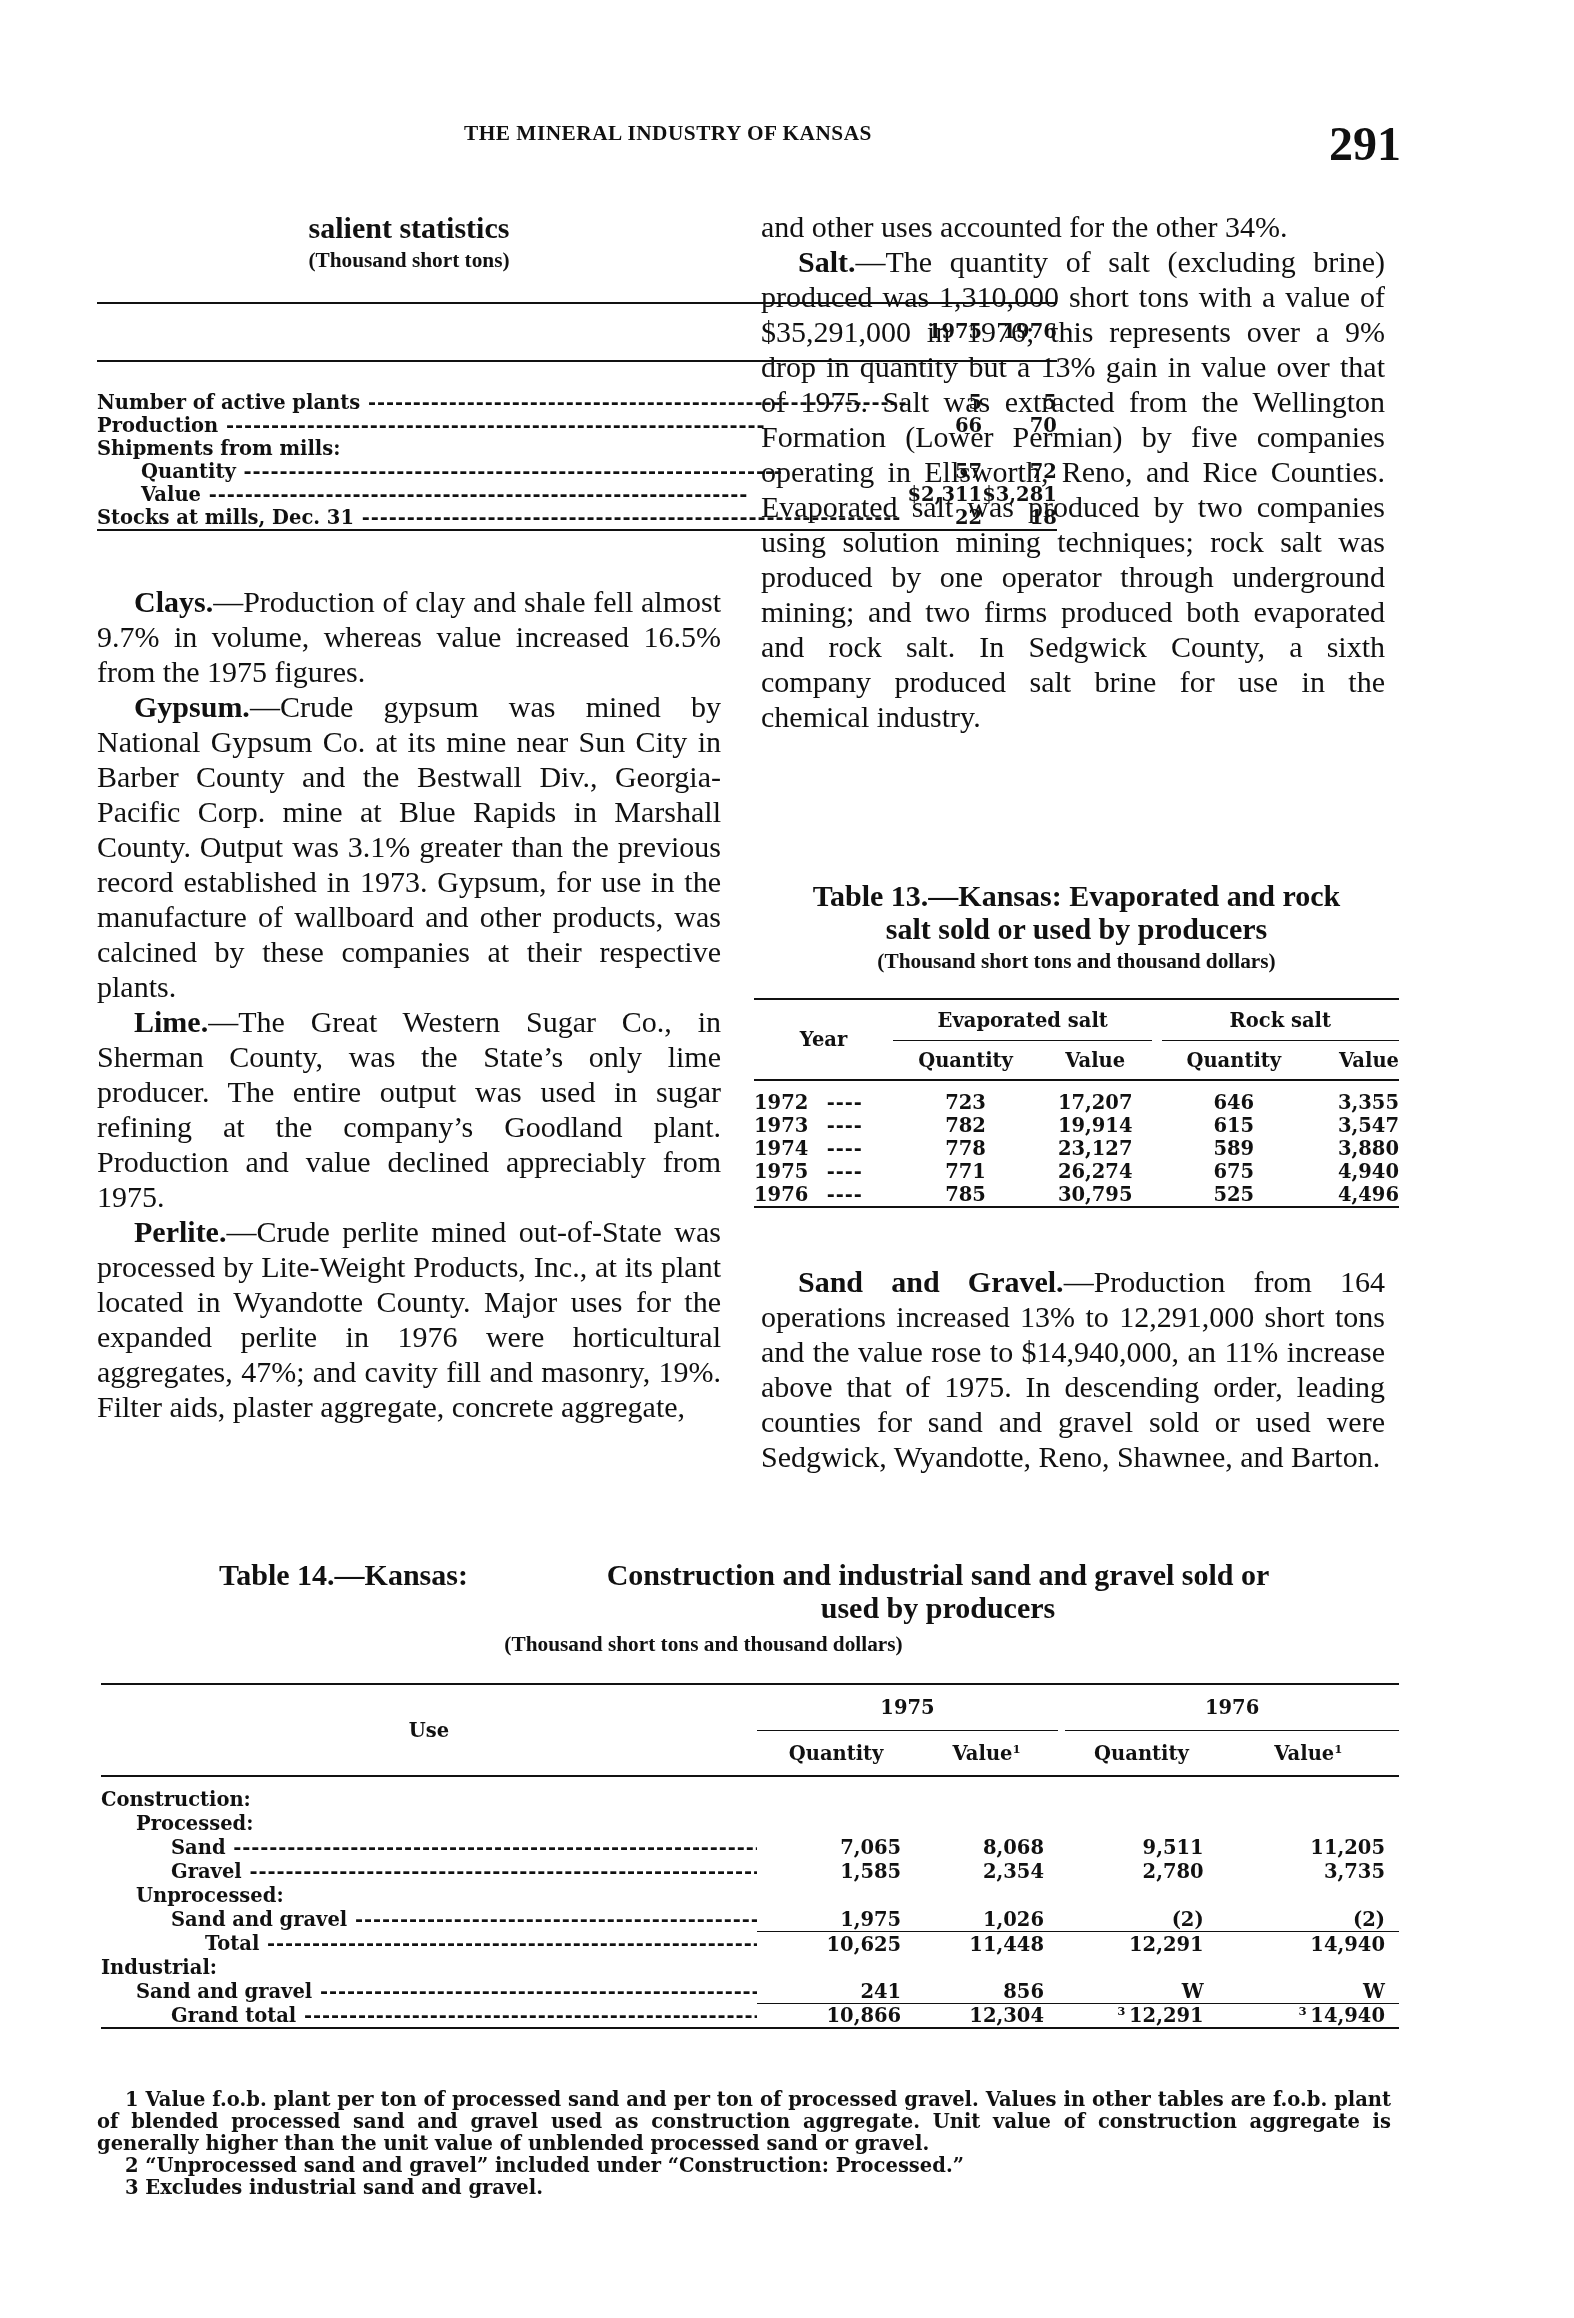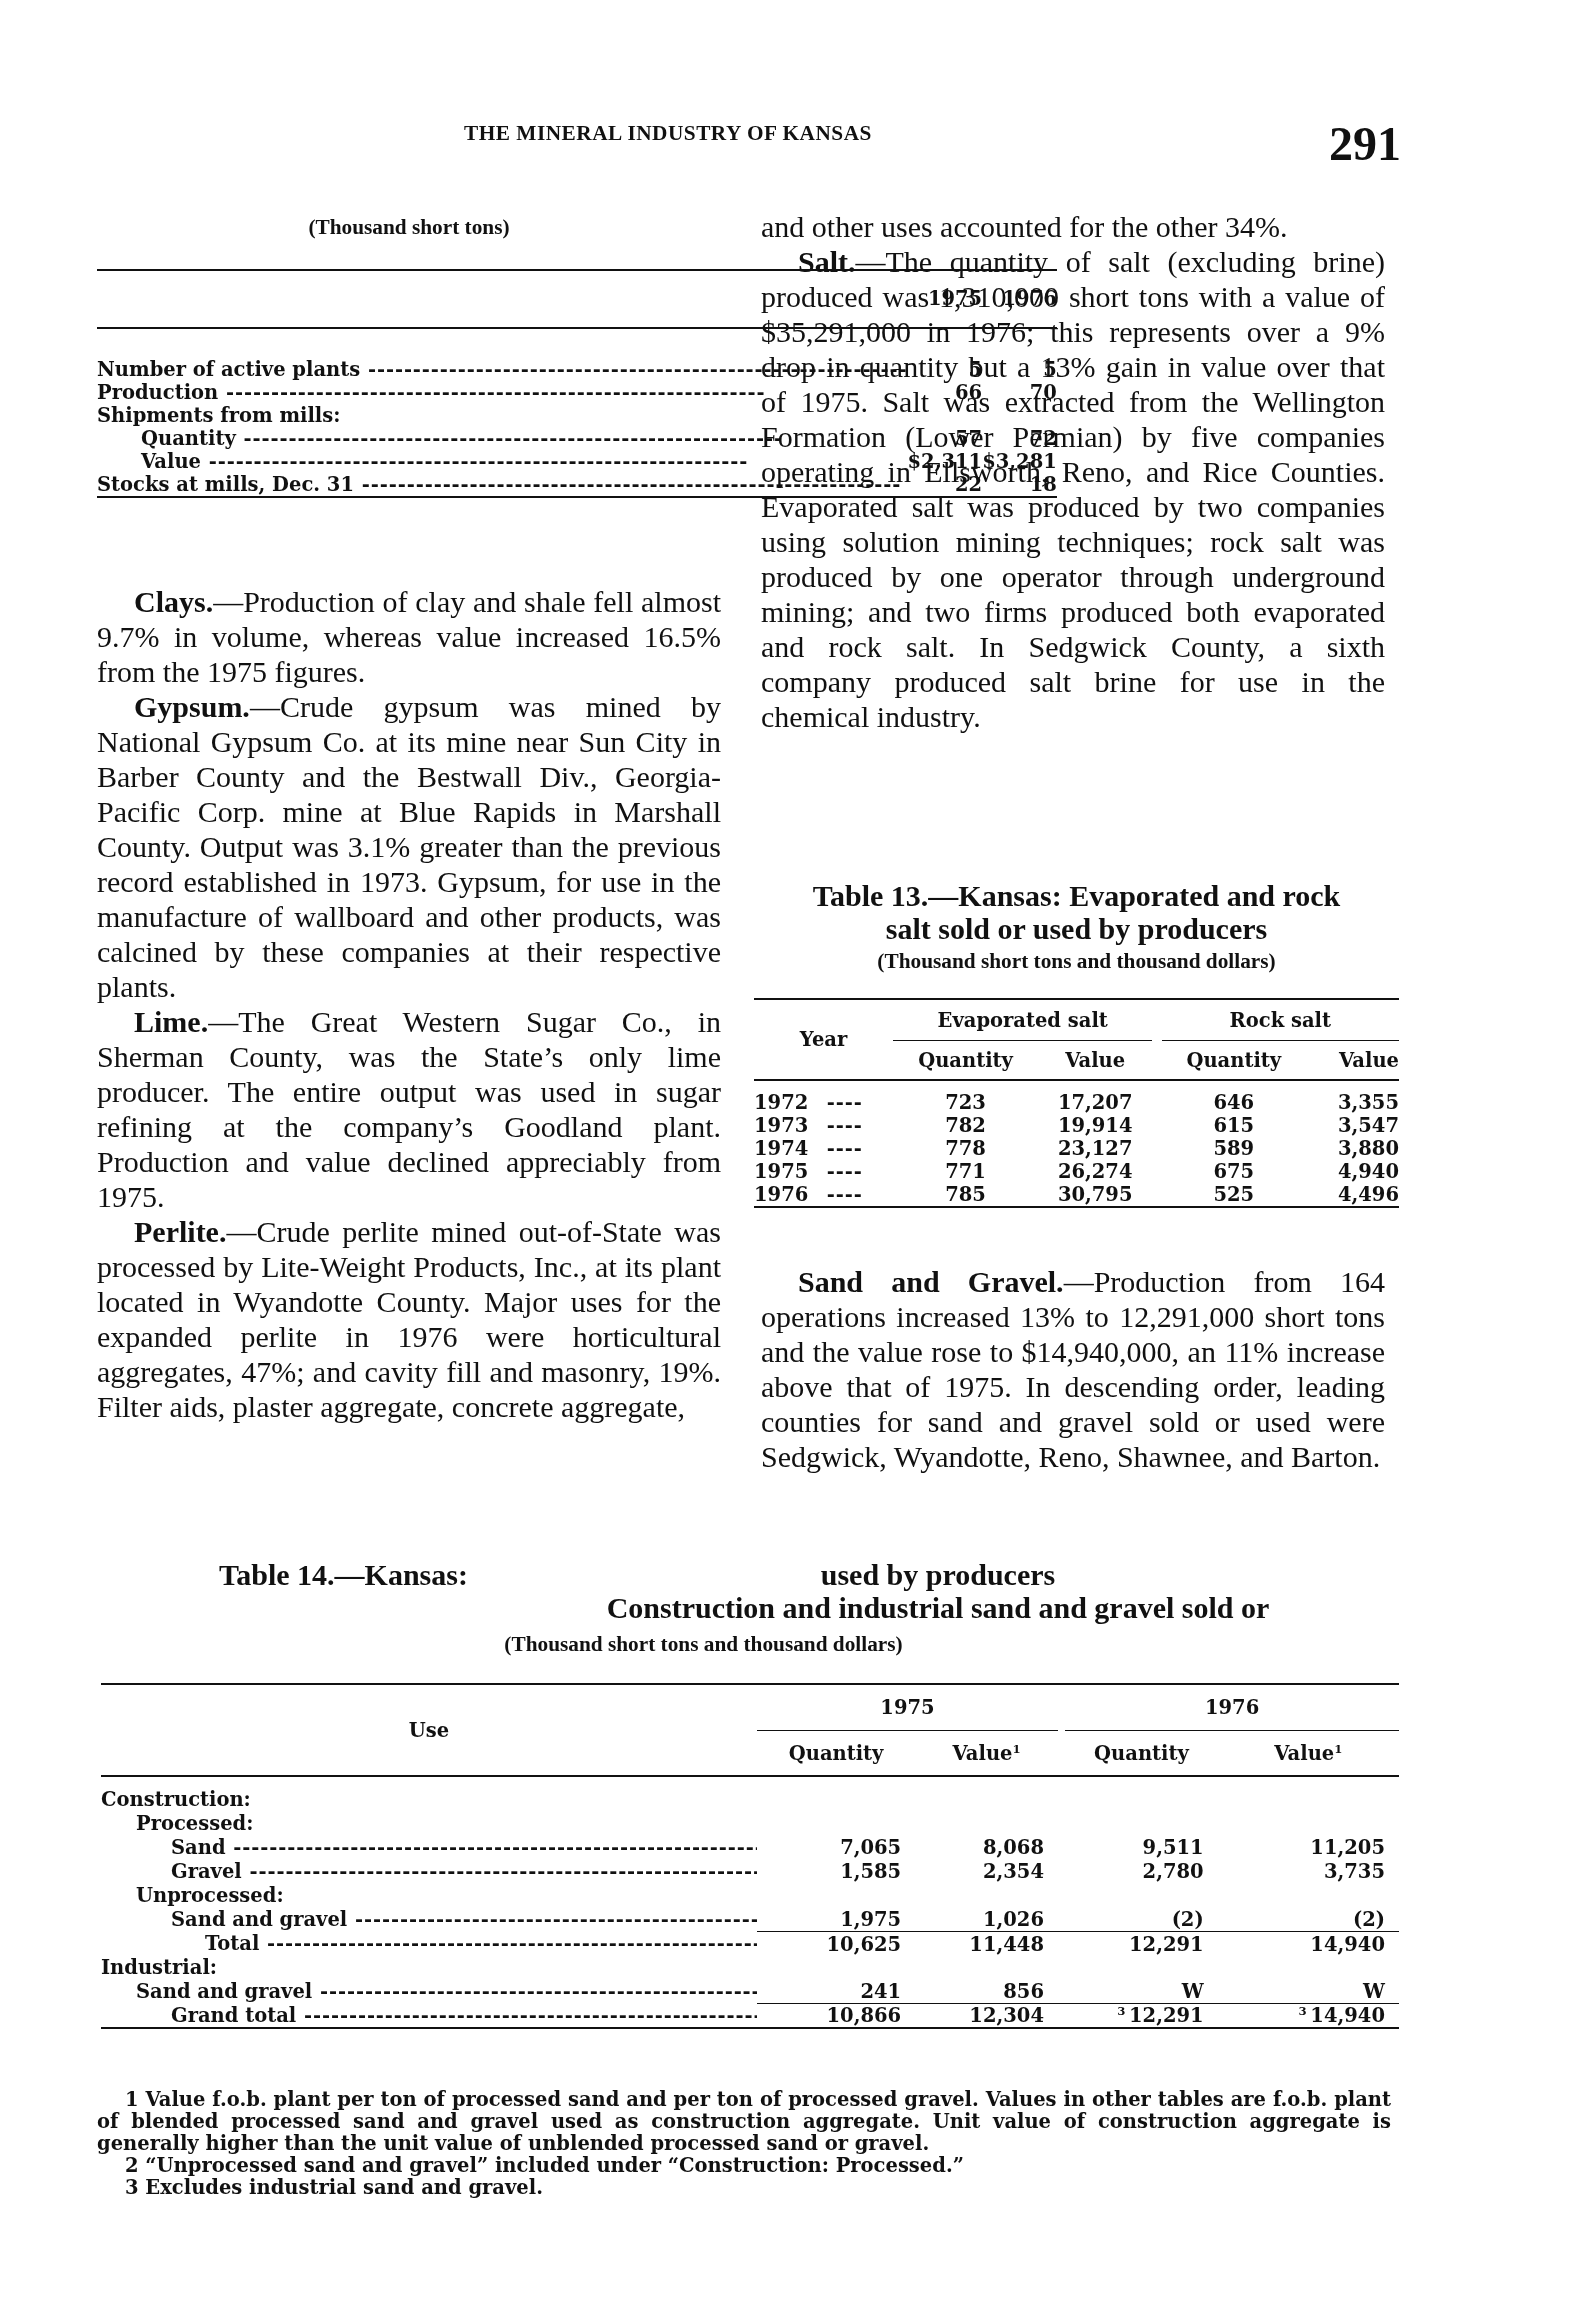--- a/index.html
+++ b/index.html
@@ -43,20 +43,21 @@
 </head>
 <body>
 
 <div class="page-header">
   <span class="running-head">THE MINERAL INDUSTRY OF KANSAS</span>
   <span class="page-number">291</span>
 </div>
 
 <div id="t12">
   <div class="tbl-title">
+    <div>salient statistics</div>
   </div>
   <div class="tbl-sub">(Thousand short tons)</div>
   <table class="t tbl-font" style="margin-top:28px;">
     <thead>
       <tr class="rule-top rule-bot" style="height:58px;">
         <th style="width:427px;"></th>
         <th class="num-cell" style="width:102px;">1975</th>
         <th class="num-cell" style="width:95px;">1976</th>
       </tr>
     </thead>
@@ -181,22 +182,22 @@
 </div>
 
 <div class="col col-right" style="top:1264px;">
   <p class="para"><span class="run-in">Sand and Gravel.</span><span>—Production from 164 operations increased 13% to 12,291,000 short tons and the value rose to $14,940,000, an 11% increase above that of 1975. In descending order, leading counties for sand and gravel sold or used were Sedgwick, Wyandotte, Reno, Shawnee, and Barton.</span></p>
 </div>
 
 <div id="t14">
   <div class="t14-title">
     <span class="t14-label">Table 14.—Kansas:</span>
     <div class="t14-main">
+      <div>Construction and industrial sand and gravel sold or</div>
       <div>used by producers</div>
-      <div>Construction and industrial sand and gravel sold or</div>
     </div>
   </div>
   <div class="tbl-sub" style="margin-left:278px; width:649px;">(Thousand short tons and thousand dollars)</div>
   <table class="t tbl-font" style="margin-top:25.5px;">
     <thead>
       <tr class="rule-top" style="height:46px;">
         <th rowspan="2" style="width:552px; text-align:center; vertical-align:middle;">Use</th>
         <th colspan="2" style="text-align:center; border-bottom:1.4px solid #111;">1975</th>
         <th style="width:9.3px;"></th>
         <th colspan="2" style="text-align:center; border-bottom:1.4px solid #111;">1976</th>

